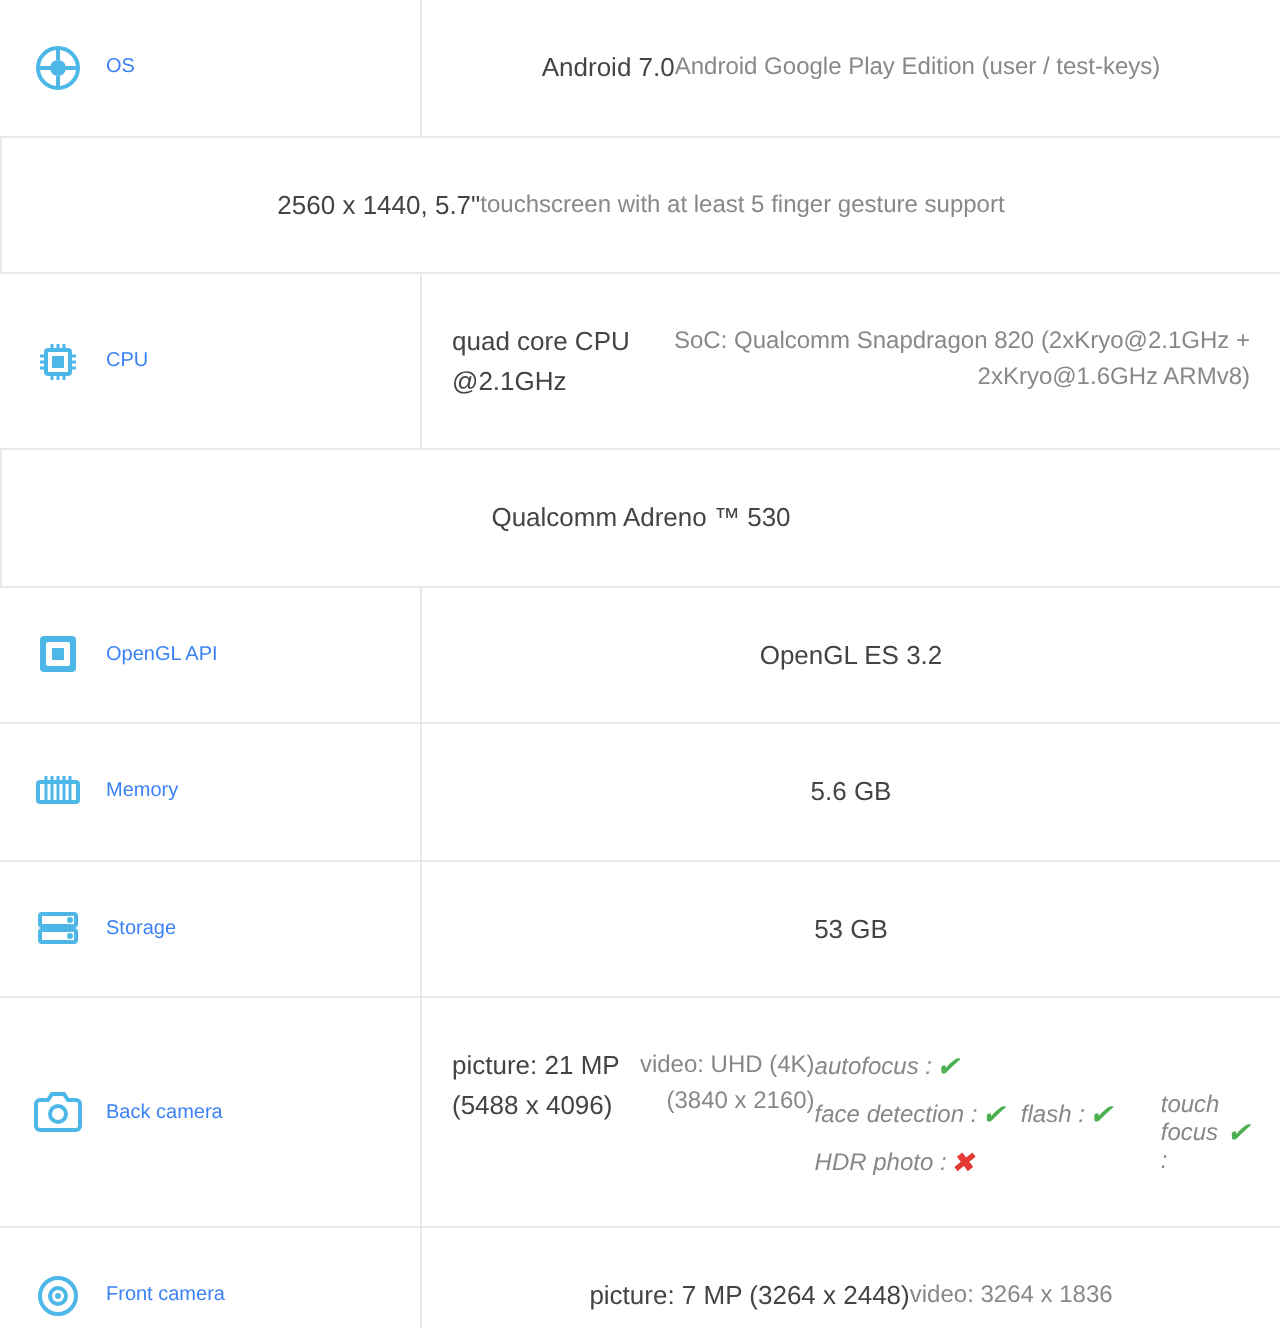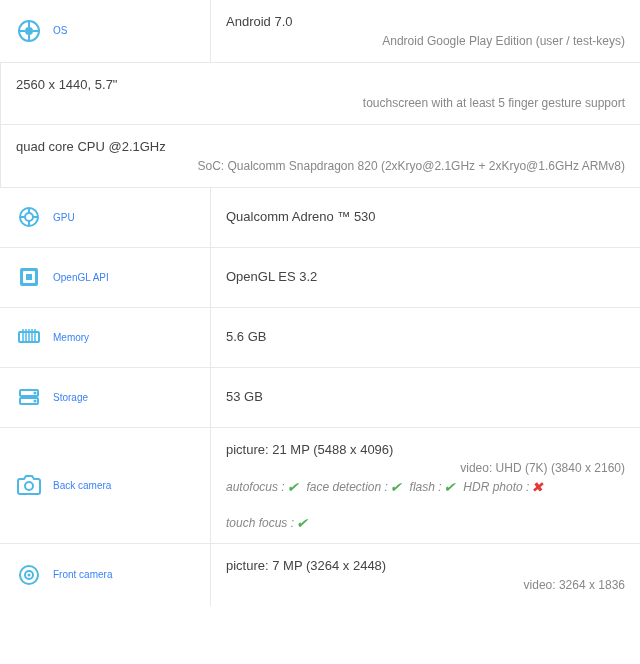--- a/index.html
+++ b/index.html
@@ -42,24 +42,24 @@
       font-size: 20px;
       flex-shrink: 0;
     }
     .spec-label {
       color: #3b82f6;
       font-size: 10px;
       font-weight: normal;
     }
     .spec-right {
       flex: 1;
-      padding: 12px 15px;
+      padding: 24px 15px;
       border-left: 1px solid #e8e8e8;
       display: flex;
-      flex-direction: column;
+      flex-direction: row;
       justify-content: center;
     }
     .spec-value-main {
       color: #444;
       font-size: 13px;
       line-height: 1.5;
     }
     .spec-value-sub {
       color: #888;
       font-size: 12px;
@@ -121,39 +121,47 @@
           <div class="spec-value-sub">Android Google Play Edition (user / test-keys)</div>
         </div>
       </div>
       <div class="spec-row">
         <div class="spec-right">
           <div class="spec-value-main">2560 x 1440, 5.7"</div>
           <div class="spec-value-sub">touchscreen with at least 5 finger gesture support</div>
         </div>
       </div>
       <div class="spec-row">
+        <div class="spec-left">
+          <div class="spec-icon">
+            <svg viewBox="0 0 24 24">
+              <rect x="6" y="6" width="12" height="12" rx="1" fill="none" stroke="#4db8e8" stroke-width="2"></rect>
+              <line x1="9" y1="6" x2="9" y2="3" stroke="#4db8e8" stroke-width="1.5"></line>
+              <line x1="12" y1="6" x2="12" y2="3" stroke="#4db8e8" stroke-width="1.5"></line>
+              <line x1="15" y1="6" x2="15" y2="3" stroke="#4db8e8" stroke-width="1.5"></line>
+              <line x1="9" y1="21" x2="9" y2="18" stroke="#4db8e8" stroke-width="1.5"></line>
+              <line x1="12" y1="21" x2="12" y2="18" stroke="#4db8e8" stroke-width="1.5"></line>
+              <line x1="15" y1="21" x2="15" y2="18" stroke="#4db8e8" stroke-width="1.5"></line>
+              <line x1="6" y1="9" x2="3" y2="9" stroke="#4db8e8" stroke-width="1.5"></line>
+              <line x1="6" y1="12" x2="3" y2="12" stroke="#4db8e8" stroke-width="1.5"></line>
+              <line x1="6" y1="15" x2="3" y2="15" stroke="#4db8e8" stroke-width="1.5"></line>
+              <line x1="21" y1="9" x2="18" y2="9" stroke="#4db8e8" stroke-width="1.5"></line>
+              <line x1="21" y1="12" x2="18" y2="12" stroke="#4db8e8" stroke-width="1.5"></line>
+              <line x1="21" y1="15" x2="18" y2="15" stroke="#4db8e8" stroke-width="1.5"></line>
+              <rect x="9" y="9" width="6" height="6" fill="#4db8e8"></rect>
+            </svg>
+          </div>
+          <span class="spec-label">CPU</span>
+        </div>
         <div class="spec-right">
           <div class="spec-value-main">quad core CPU @2.1GHz</div>
           <div class="spec-value-sub">SoC: Qualcomm Snapdragon 820 (2xKryo@2.1GHz + 2xKryo@1.6GHz ARMv8)</div>
         </div>
       </div>
       <div class="spec-row">
-        <div class="spec-left">
-          <div class="spec-icon">
-            <svg viewBox="0 0 24 24">
-              <circle cx="12" cy="12" r="9" fill="none" stroke="#4db8e8" stroke-width="2"></circle>
-              <circle cx="12" cy="12" r="4" fill="none" stroke="#4db8e8" stroke-width="2"></circle>
-              <line x1="12" y1="3" x2="12" y2="8" stroke="#4db8e8" stroke-width="2"></line>
-              <line x1="12" y1="16" x2="12" y2="21" stroke="#4db8e8" stroke-width="2"></line>
-              <line x1="3" y1="12" x2="8" y2="12" stroke="#4db8e8" stroke-width="2"></line>
-              <line x1="16" y1="12" x2="21" y2="12" stroke="#4db8e8" stroke-width="2"></line>
-            </svg>
-          </div>
-          <span class="spec-label">GPU</span>
-        </div>
         <div class="spec-right">
           <div class="spec-value-main">Qualcomm Adreno ™ 530</div>
         </div>
       </div>
       <div class="spec-row">
         <div class="spec-left">
           <div class="spec-icon">
             <svg viewBox="0 0 24 24">
               <rect x="3" y="3" width="18" height="18" rx="2" fill="#4db8e8"></rect>
               <rect x="6" y="6" width="12" height="12" rx="1" fill="white"></rect>
@@ -210,21 +218,21 @@
           <div class="spec-icon">
             <svg viewBox="0 0 24 24">
               <path d="M23 19a2 2 0 01-2 2H3a2 2 0 01-2-2V8a2 2 0 012-2h4l2-3h6l2 3h4a2 2 0 012 2z" fill="none" stroke="#4db8e8" stroke-width="2"></path>
               <circle cx="12" cy="13" r="4" fill="none" stroke="#4db8e8" stroke-width="2"></circle>
             </svg>
           </div>
           <span class="spec-label">Back camera</span>
         </div>
         <div class="spec-right">
           <div class="spec-value-main">picture: 21 MP (5488 x 4096)</div>
-          <div class="spec-value-sub">video: UHD (7K) (3840 x 2160)</div>
+          <div class="spec-value-sub">video: UHD (4K) (3840 x 2160)</div>
           <div class="camera-detail-row">
             <span class="camera-detail-item">autofocus : <span class="check-green">✔</span></span>  
             <span class="camera-detail-item">face detection : <span class="check-green">✔</span></span>  
             <span class="camera-detail-item">flash : <span class="check-green">✔</span></span>  
             <span class="camera-detail-item">HDR photo : <span class="cross-red">✖</span></span>  
           </div>
           <div class="camera-detail-row" style="margin-top: 20px;">
             <span class="camera-detail-item">touch focus : <span class="check-green">✔</span></span>
           </div>
         </div>

